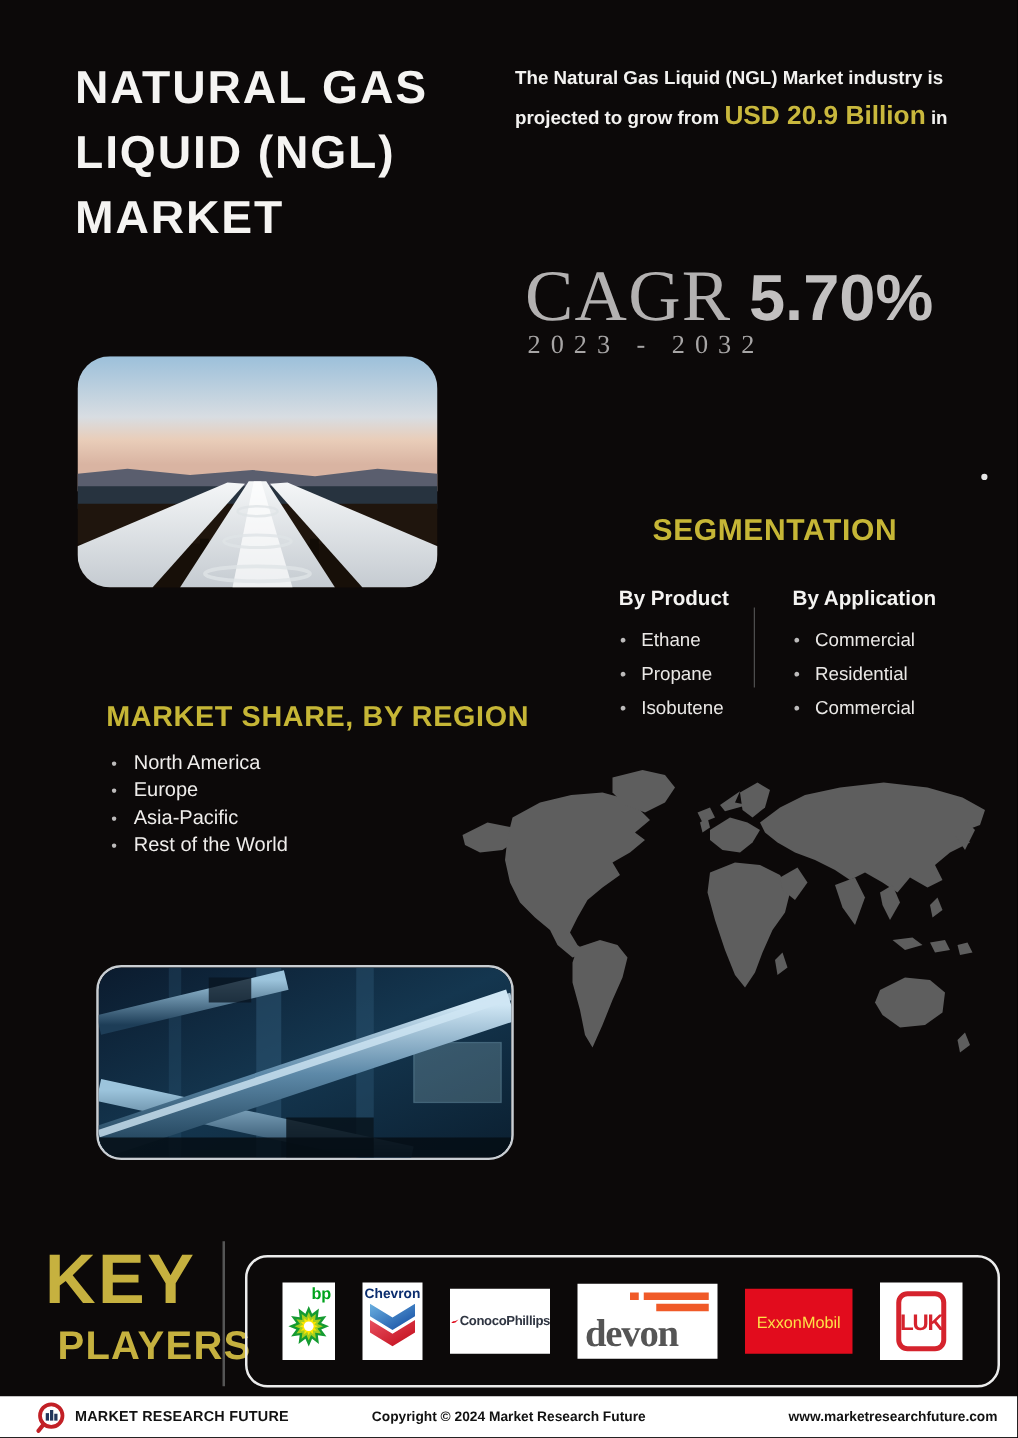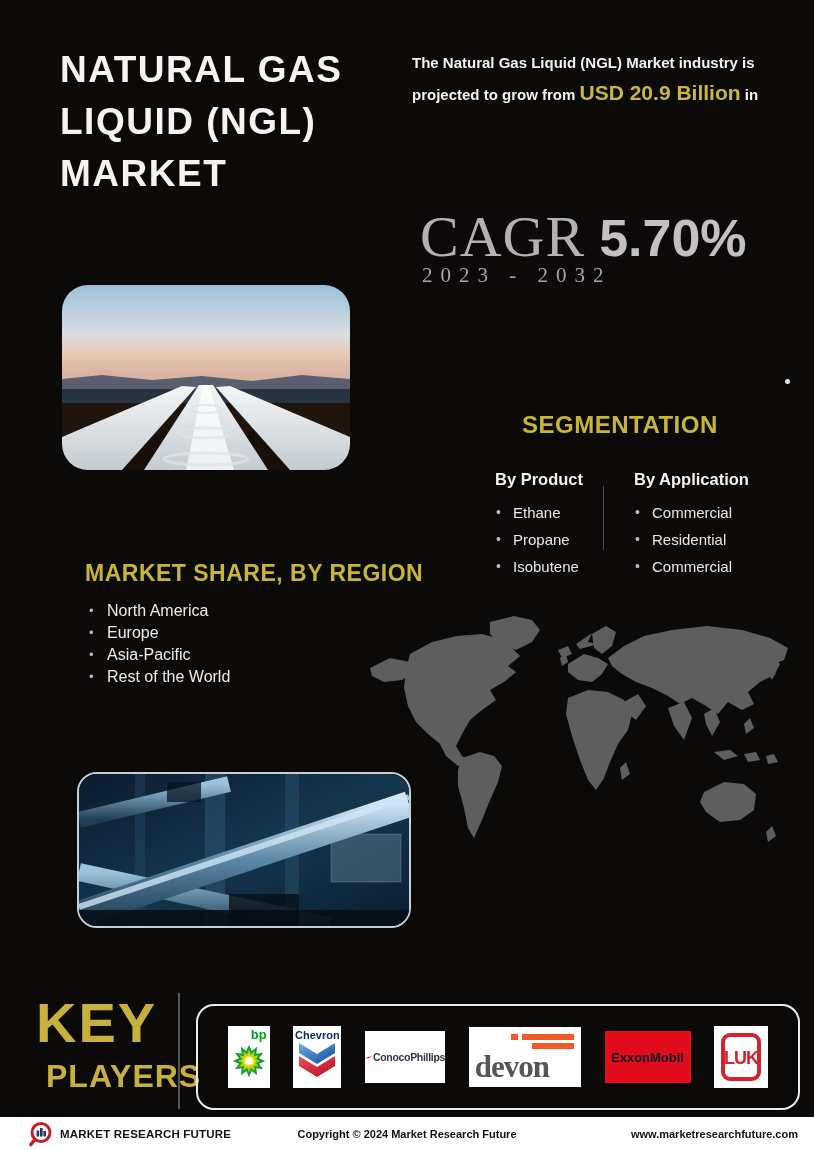--- a/index.html
+++ b/index.html
@@ -59,22 +59,22 @@
   .logo-tile{background:#fff;position:relative;display:flex;align-items:center;justify-content:center;}
   .tile-bp{width:42px;height:62px;}
   .bp-word{position:absolute;top:1px;right:3px;color:#00a31d;font-weight:bold;font-size:13px;}
   .tile-chevron{width:48px;height:62px;flex-direction:column;justify-content:flex-start;}
   .chevron-word{color:#0b2d6e;font-weight:bold;font-size:11px;margin-top:3px;}
   .tile-conoco{width:80px;height:52px;flex-direction:row;}
   .conoco-word{color:#2f3542;font-weight:bold;font-size:10.5px;letter-spacing:-0.3px;}
   .tile-devon{width:112px;height:60px;}
   .devon-word{position:absolute;left:6px;bottom:2px;font-family:"Liberation Serif",serif;font-weight:bold;font-size:31px;color:#555;letter-spacing:-1px;}
   .tile-exxon{width:86px;height:52px;background:#e20c1d;}
-  .exxon-word{color:#0f172a;font-weight:bold;font-size:13px;}
-  .tile-luk{width:54px;height:62px;align-items:flex-end;}
+  .exxon-word{color:#fde047;font-weight:normal;font-size:13px;}
+  .tile-luk{width:66px;height:62px;align-items:flex-end;}
   
   .footer{
     position:absolute;left:0;bottom:0;width:814px;height:33px;background:#fff;
     display:flex;align-items:center;justify-content:space-between;box-sizing:border-box;
     padding:0 16px 0 28px;color:#121212;font-weight:bold;
   }
   .footer-left{display:flex;align-items:center;gap:6px;}
   .footer-brand{font-size:11.5px;letter-spacing:0.2px;}
   .footer-copy{font-size:11px;position:absolute;left:50%;transform:translateX(-50%);}
   .footer-site{font-size:11px;}

